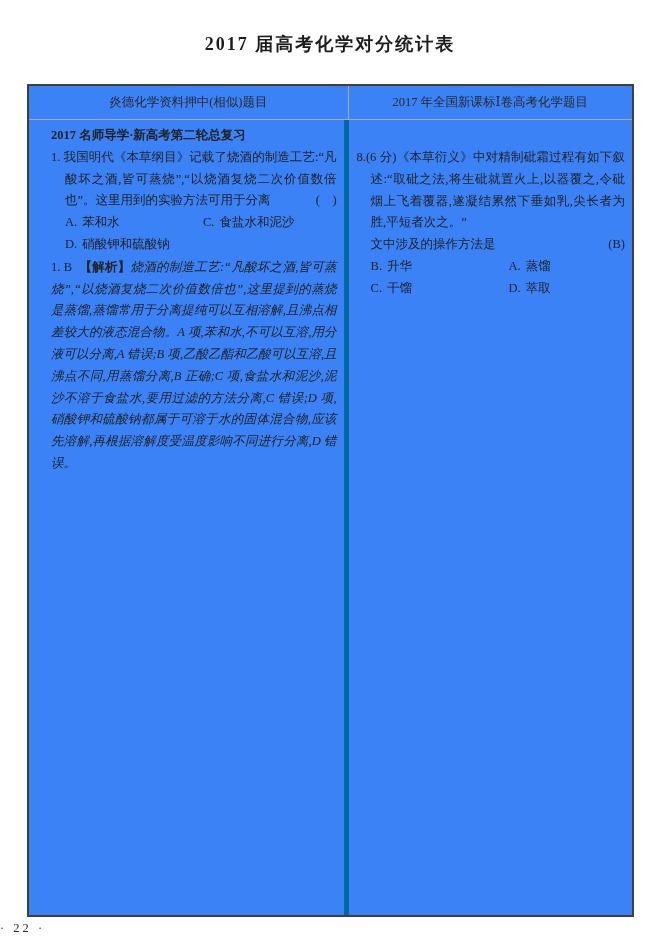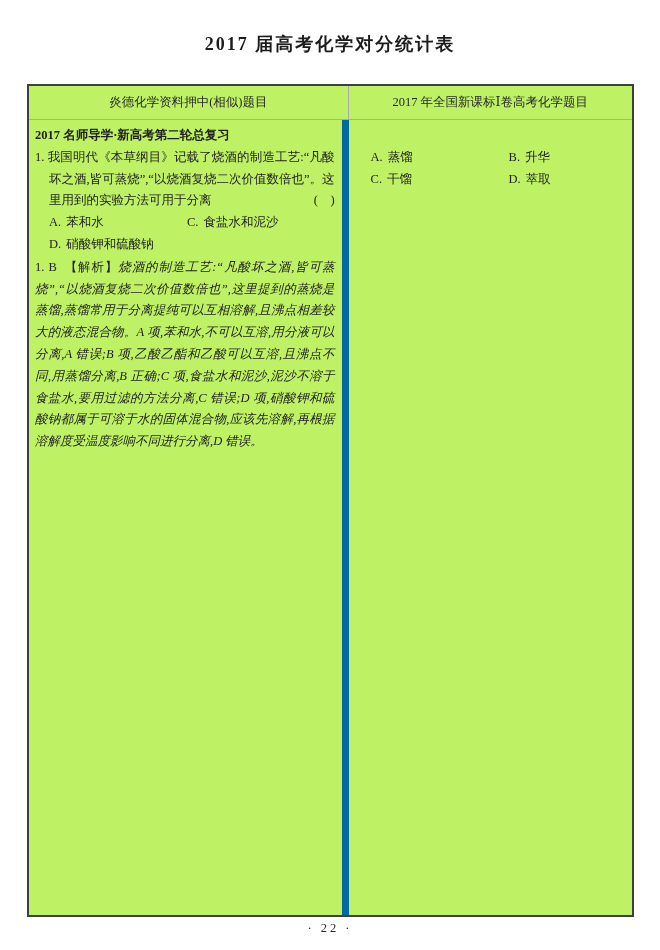--- a/index.html
+++ b/index.html
@@ -17,65 +17,64 @@
     font-weight: 700;
     letter-spacing: 2px;
   }
   .doc-table {
     position: absolute;
     left: 27px; top: 84px;
     width: 607px; height: 833px;
     border: 2px solid #3f3f3f;
     display: flex;
     flex-direction: column;
-    background: #bef264;
+    background: #3b82f6;
     justify-content: flex-end;
   }
   .thead {
     display: flex;
     height: 34px;
     flex-shrink: 0;
     border-bottom: 1px solid #aaaaaa;
   }
   .th {
     font-size: 12.5px;
     display: flex;
     align-items: center;
     justify-content: center;
     color: #2a2a2a;
   }
   .th.left  { width: 53%; border-right: 1px solid #aaaaaa; }
   .th.right { width: 47%; }
   .tbody { display: flex; flex: 1; min-height: 0; }
   .td { font-size: 12.5px; line-height: 21.8px; color: #222; }
-  .td.left  { width: 53%; border-right: 7px solid #0369a1; padding: 5px 7px 6px 6px; }
+  .td.left  { width: 53%; border-right: 5px solid #0369a1; padding: 5px 7px 6px 22px; }
   .td.right { width: 47%; padding: 27px 7px 6px 8px; }
   .book-title { font-weight: 700; }
   .question {
     text-align: justify;
     padding-left: 14px;
     text-indent: -14px;
   }
   .bracket { float: right; white-space: pre; text-indent: 0; }
   .options {
     display: grid;
     grid-template-columns: 138px 1fr;
     padding-left: 14px;
   }
   .option { white-space: nowrap; }
   .opt-label { margin-right: 5px; }
   .stem-line { padding-left: 14px; }
   .analysis { text-align: justify; margin-top: 1px; }
   .ans-num { margin-right: 7px; }
-  .ana-label { font-weight: 400; }
+  .ana-label { font-weight: 700; }
   .ana-text { font-style: italic; }
   .page-num {
     position: absolute;
     top: 921px; left: 0; width: 100%;
-    text-align: center;
     font-size: 12.5px;
     letter-spacing: 3px;
     color: #2a2a2a;
   }
 </style>
 </head>
 <body>
 
 <div class="page">
 
@@ -109,28 +108,35 @@
             <span class="opt-label">D.</span><span>硝酸钾和硫酸钠</span>
           </div>
         </div>
 
         <p class="analysis">
           <span class="ans-num">1. B</span><span class="ana-label">【解析】</span><span class="ana-text">烧酒的制造工艺:“凡酸坏之酒,皆可蒸烧”,“以烧酒复烧二次价值数倍也”,这里提到的蒸烧是蒸馏,蒸馏常用于分离提纯可以互相溶解,且沸点相差较大的液态混合物。A 项,苯和水,不可以互溶,用分液可以分离,A 错误;B 项,乙酸乙酯和乙酸可以互溶,且沸点不同,用蒸馏分离,B 正确;C 项,食盐水和泥沙,泥沙不溶于食盐水,要用过滤的方法分离,C 错误;D 项,硝酸钾和硫酸钠都属于可溶于水的固体混合物,应该先溶解,再根据溶解度受温度影响不同进行分离,D 错误。</span>
         </p>
       </div>
 
       <div class="td right">
+        <p class="question">
+          <span>8.(6 分)《本草衍义》中对精制砒霜过程有如下叙述:“取砒之法,将生砒就置火上,以器覆之,令砒烟上飞着覆器,遂凝结累然下垂如乳,尖长者为胜,平短者次之。”</span>
+        </p>
 
+        <div class="stem-line">
+          <span>文中涉及的操作方法是</span>
+          <span class="bracket">(B)</span>
+        </div>
 
         <div class="options">
           <div class="option">
-            <span class="opt-label">A.</span><span>蒸馏</span>
+            <span class="opt-label">B.</span><span>升华</span>
           </div>
           <div class="option">
-            <span class="opt-label">B.</span><span>升华</span>
+            <span class="opt-label">A.</span><span>蒸馏</span>
           </div>
           <div class="option">
             <span class="opt-label">C.</span><span>干馏</span>
           </div>
           <div class="option">
             <span class="opt-label">D.</span><span>萃取</span>
           </div>
         </div>
       </div>
 

